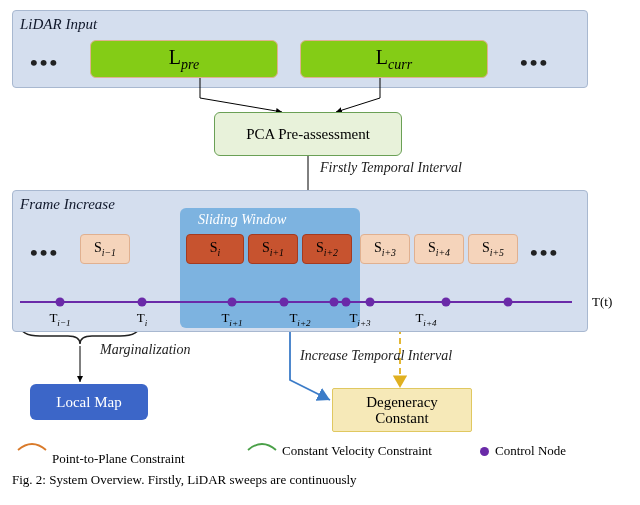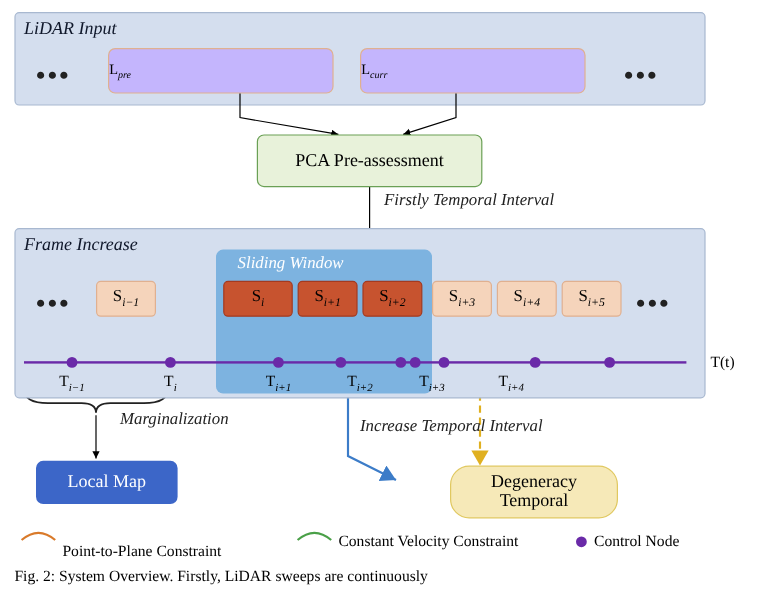--- a/index.html
+++ b/index.html
@@ -1,29 +1,29 @@
 <!DOCTYPE html>
 <html><head>
 <meta charset="utf-8">
 <style>
   * { box-sizing: border-box; margin: 0; padding: 0; }
   body { font-family: "Times New Roman", serif; background: #fff; width: 640px; height: 505px; position: relative; overflow: hidden; }
   .panel { position: absolute; background: #d4deee; border: 1px solid #a8b8d0; border-radius: 4px; }
   .panel-title { position: absolute; font-style: italic; font-size: 15px; color: #0f172a; }
-  .lbox { position: absolute; background: #c4b5fd; border: 1px solid #e0b090; border-radius: 6px; display: flex; align-items: center; justify-content: flex-start; font-size: 12px; }
+  .lbox { position: absolute; background: #84cc16; border: 1px solid #e0b090; border-radius: 6px; display: flex; align-items: center; justify-content: center; font-size: 20px; }
   .dots { position: absolute; font-size: 22px; font-weight: bold; letter-spacing: 2px; color: #222; }
   .pca { position: absolute; background: #e8f2da; border: 1.5px solid #6aa055; border-radius: 6px; display: flex; align-items: center; justify-content: center; font-size: 15px; }
   .italic { font-style: italic; }
   .seg { position: absolute; background: #f5d4bb; border: 1px solid #e0b090; border-radius: 4px; display: flex; align-items: center; justify-content: center; font-size: 14px; }
   .seg.red { background: #c7532f; border-color: #a43a20; color: #000000; }
   .timeline { position: absolute; height: 2px; background: #6a2aa8; }
   .node { position: absolute; width: 9px; height: 9px; background: #6a2aa8; border-radius: 50%; transform: translate(-50%,-50%); }
   .tick { position: absolute; font-size: 13px; transform: translateX(-50%); }
   .localmap { position: absolute; background: #3c66c8; color: #fff; border-radius: 6px; display: flex; align-items: center; justify-content: center; font-size: 15px; }
-  .degen { position: absolute; background: #f6e9b8; border: 1px solid #e0c860; border-radius: 16px; display: flex; align-items: center; justify-content: center; font-size: 15px; margin-left: 43px; }
+  .degen { position: absolute; background: #f6e9b8; border: 1px solid #e0c860; border-radius: 2px; display: flex; align-items: center; justify-content: center; font-size: 15px; }
   .sliding { position: absolute; background: #7db3e0; border-radius: 6px; }
   .slabel { position: absolute; font-size: 14px; font-style: italic; color: #222; }
   .caption { position: absolute; font-size: 13px; }
   .legend { position: absolute; font-size: 13px; display: flex; align-items: center; gap: 6px; }
   sub { font-size: 0.7em; }
 </style>
 </head>
 <body>
 
 <div class="panel" style="left:12px; top:10px; width:576px; height:78px;"></div>
@@ -141,21 +141,21 @@
 
 <div class="slabel" style="left:100px; top:342px;">Marginalization</div>
 <div class="slabel" style="left:300px; top:348px;">Increase Temporal Interval</div>
 
 <div class="localmap" style="left:30px; top:384px; width:118px; height:36px;">
   <span>Local Map</span>
 </div>
 
 <div class="degen" style="left:332px; top:388px; width:140px; height:44px; flex-direction:column; line-height:1.1;">
   <span>Degeneracy</span>
-  <span>Temporal</span>
+  <span>Constant</span>
 </div>
 
 <div class="legend" style="left:52px; top:451px;">
     <span>Point-to-Plane Constraint</span>
   </div>
 <div class="legend" style="left:282px; top:443px;">
     <span>Constant Velocity Constraint</span>
   </div>
 <div class="legend" style="left:480px; top:443px;">
   <span style="width:9px;height:9px;background:#6a2aa8;border-radius:50%;display:inline-block;"></span>

